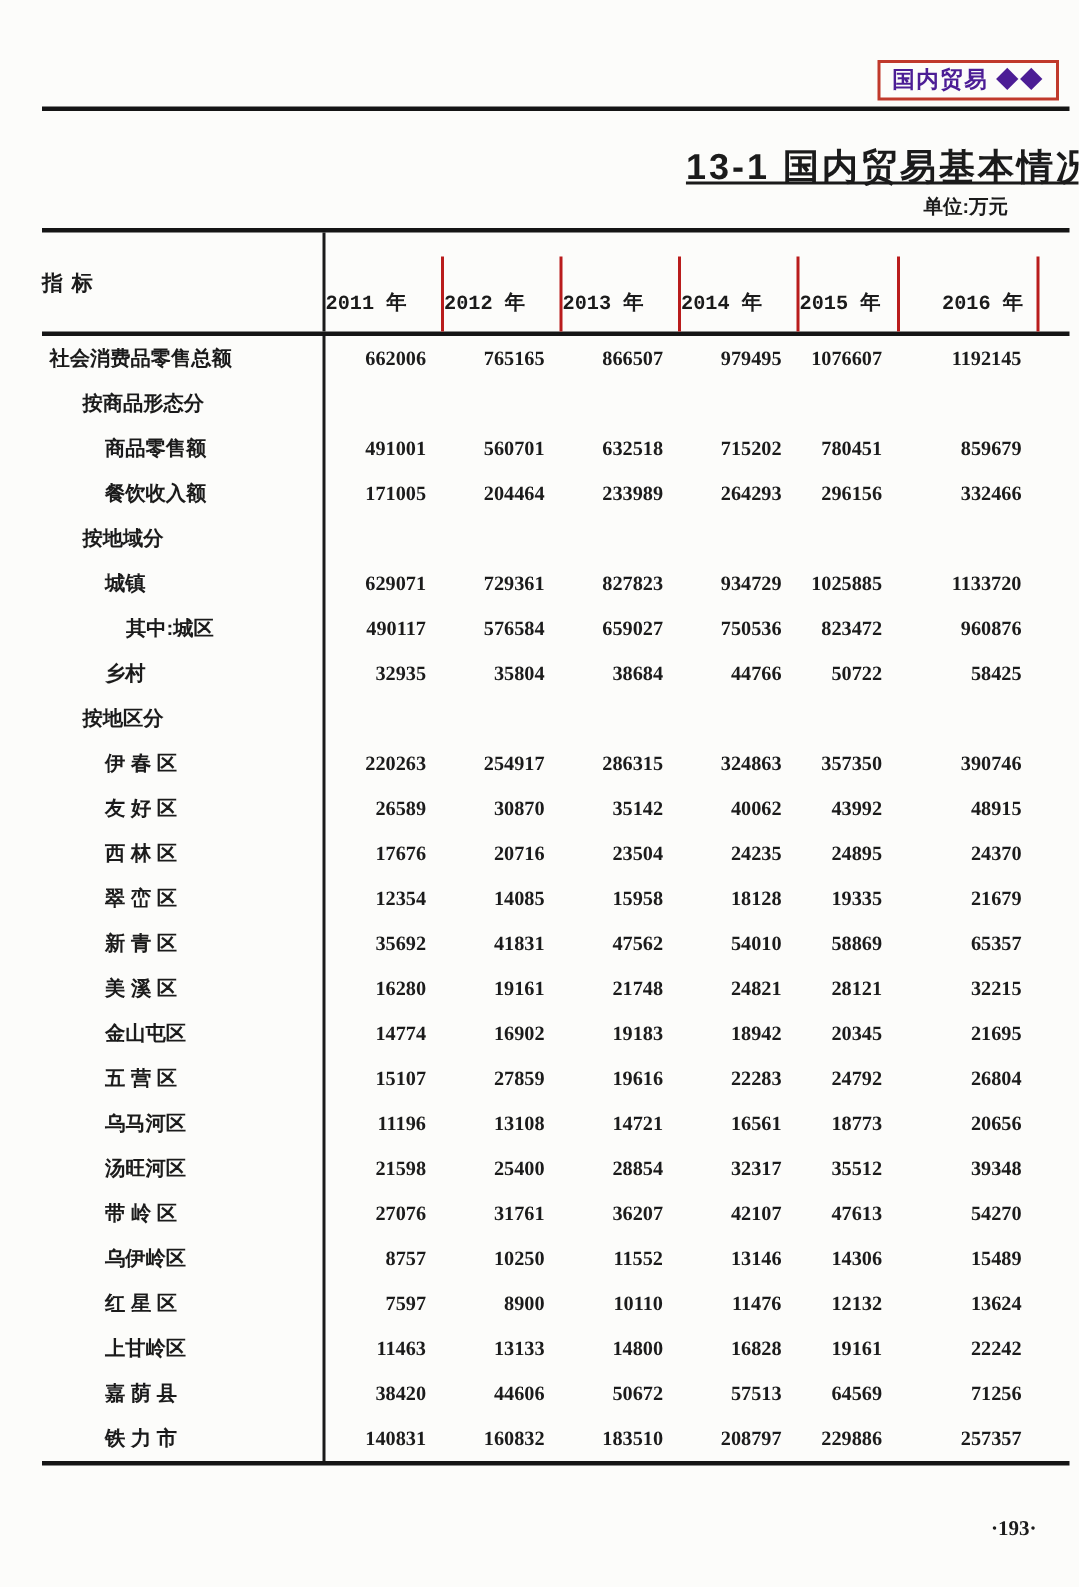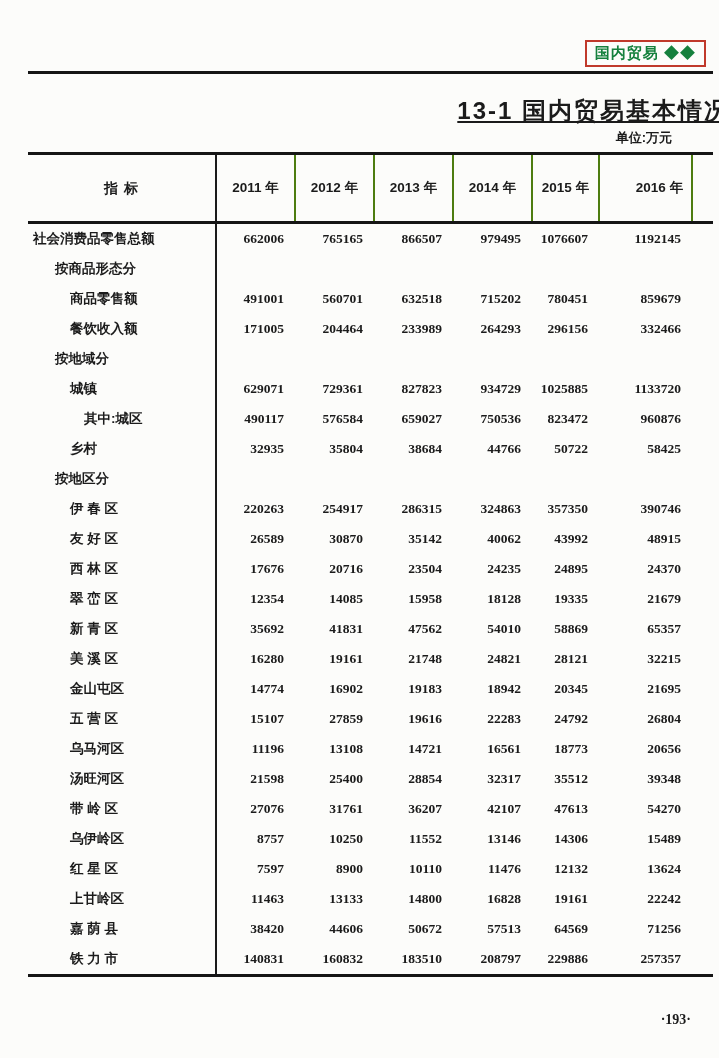--- a/index.html
+++ b/index.html
@@ -44,30 +44,31 @@
     position:absolute;left:28px;top:152px;width:685px;
     border-top:3px solid #151515;
     border-bottom:3px solid #151515;
     box-sizing:border-box;
   }
   .thead{
     display:flex;height:66px;line-height:66px;
     border-bottom:3px solid #151515;
     font-weight:bold;
   }
-  .th{box-sizing:border-box;text-align:center;}
+  .th{box-sizing:border-box;text-align:left;}
   .label-col{
     width:189px;
     border-right:2px solid #1a1a1a;
     font-size:14px;letter-spacing:1px;
   }
   .th.year{
-    font-family:Liberation Sans, sans-serif;
+    font-family:Liberation Mono, monospace;
     font-size:13.5px;
-    border-right:2px solid #4d7c0f;
+    border-right:2px solid #b91c1c;
+    margin-top:16px;
   }
   .c1,.c2,.c3,.c4{width:79px;}
   .c5{width:67px;}
   .c6{width:93px;padding-left:28px;}
   .th-spacer{width:10px;}
 
   .tbody{}
   .trow{display:flex;height:30px;line-height:30px;}
   .lab{
     width:189px;box-sizing:border-box;
@@ -91,21 +92,21 @@
     position:absolute;top:1012px;right:28px;
     font-family:"Liberation Serif", serif;
     font-size:14px;font-weight:bold;
   }
 </style>
 </head>
 <body>
 
 <div class="sheet">
 
-  <div class="corner-tab" style="border-color: rgb(192, 57, 43); color: #15803d;">
+  <div class="corner-tab" style="border-color: rgb(192, 57, 43); color: #4c1d95;">
     <span>国内贸易 ◆◆</span>
   </div>
 
   <div class="rule-top"></div>
 
   <h1 class="page-title">13-1  国内贸易基本情况</h1>
 
   <div class="unit-note">单位:万元</div>
 
   <div class="ttable">

